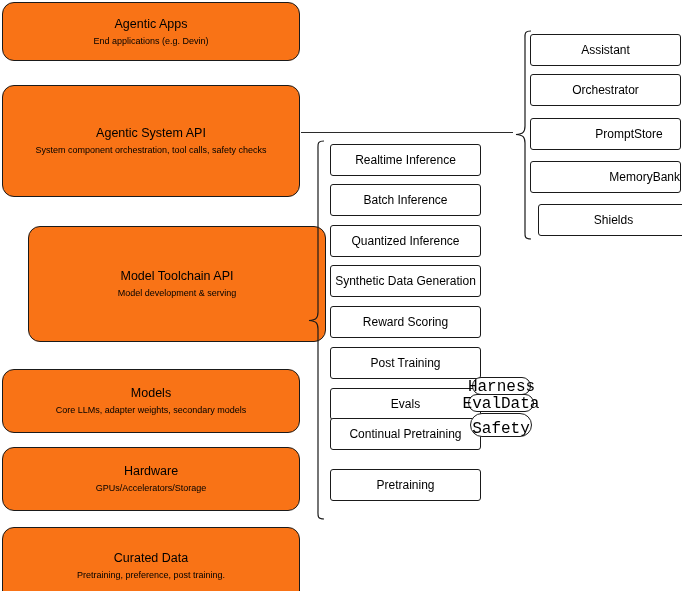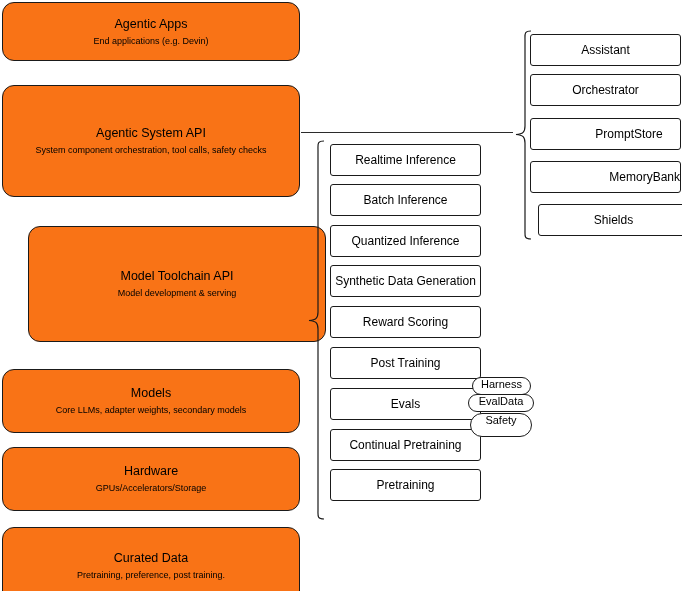--- a/index.html
+++ b/index.html
@@ -55,26 +55,27 @@
     line-height: 15px;
     white-space: nowrap;
   }
   .pill {
     position: absolute;
     box-sizing: border-box;
     border: 1.2px solid #1a1a1a;
     border-radius: 999px;
     background: #ffffff;
     display: flex;
-    align-items: flex-start;
+    align-items: flex-end;
     justify-content: center;
-    font-size: 11px;
+    font-size: 16px;
     line-height: 13px;
     white-space: nowrap;
     z-index: 5;
+    font-family: Liberation Mono, monospace;
   }
   .connector-line {
     position: absolute;
     background: #2b2b2b;
     height: 1.2px;
   }
   svg.bracket {
     position: absolute;
     overflow: visible;
   }
@@ -143,21 +144,21 @@
   </div>
   <div class="stack-box" style="left:330px; top:306px; width:151px; height:32px;">
     <span>Reward Scoring</span>
   </div>
   <div class="stack-box" style="left:330px; top:347px; width:151px; height:32px;">
     <span>Post Training</span>
   </div>
   <div class="stack-box" style="left:330px; top:388px; width:151px; height:32px;">
     <span>Evals</span>
   </div>
-  <div class="stack-box" style="left:330px; top:429px; width:151px; height:32px;">
+  <div class="stack-box" style="left:330px; top:418px; width:151px; height:32px;">
     <span>Continual Pretraining</span>
   </div>
   <div class="stack-box" style="left:330px; top:469px; width:151px; height:32px;">
     <span>Pretraining</span>
   </div>
 
   <div class="pill" style="left:472px; top:377px; width:59px; height:18px;">
     <span>Harness</span>
   </div>
   <div class="pill" style="left:468px; top:394px; width:66px; height:18px;">

